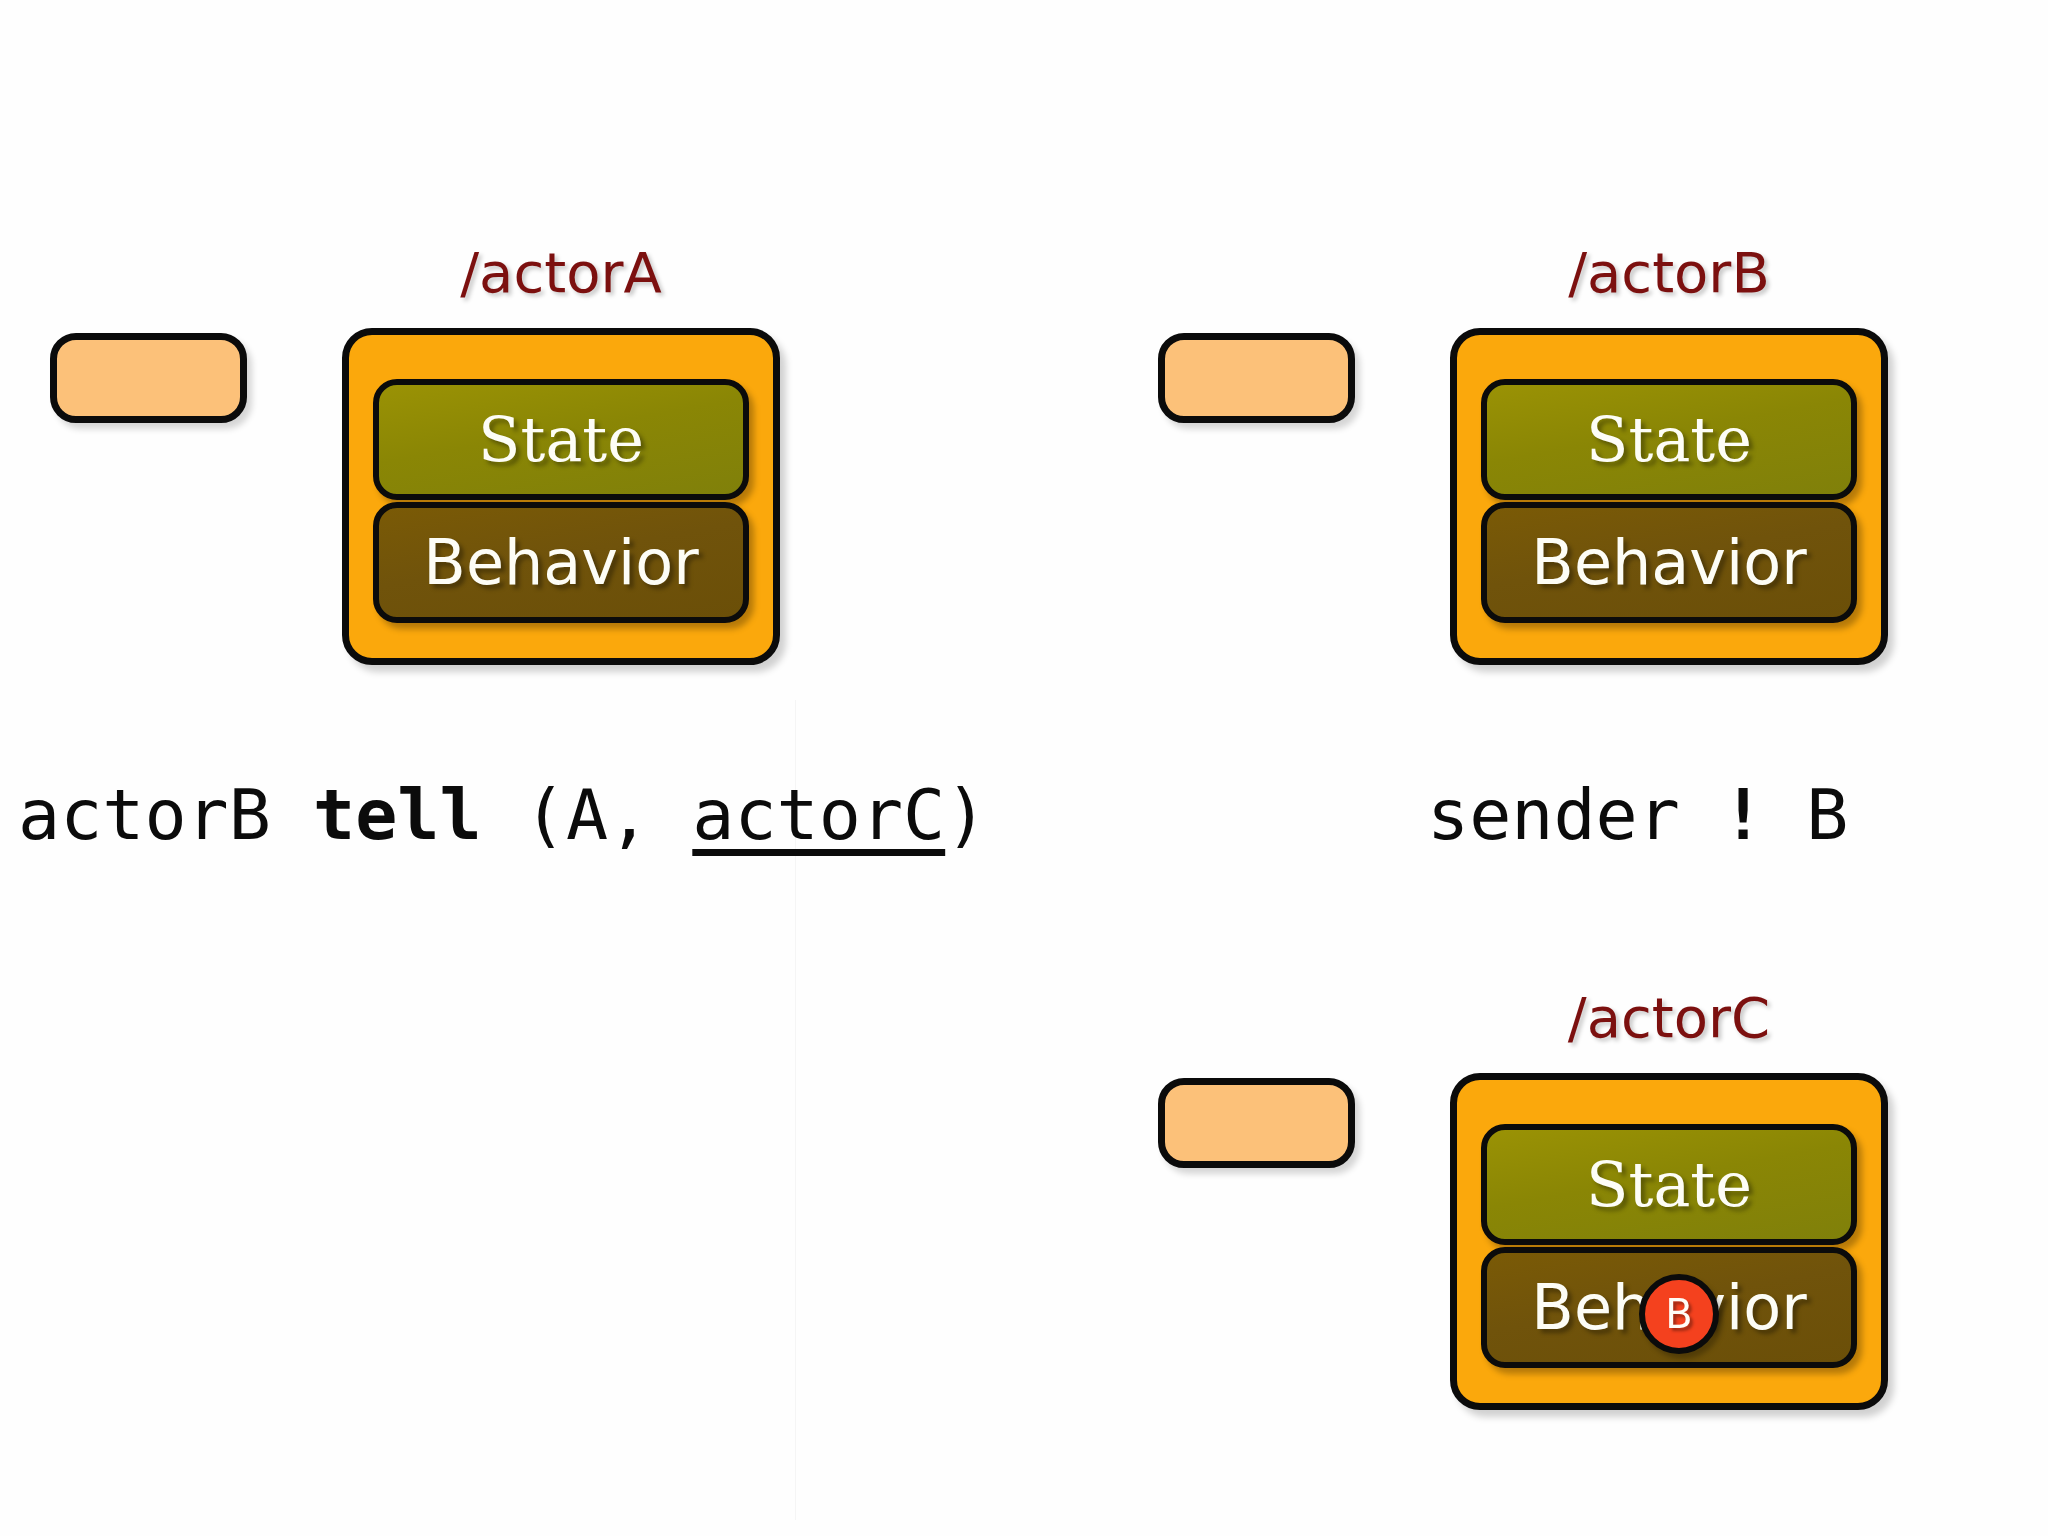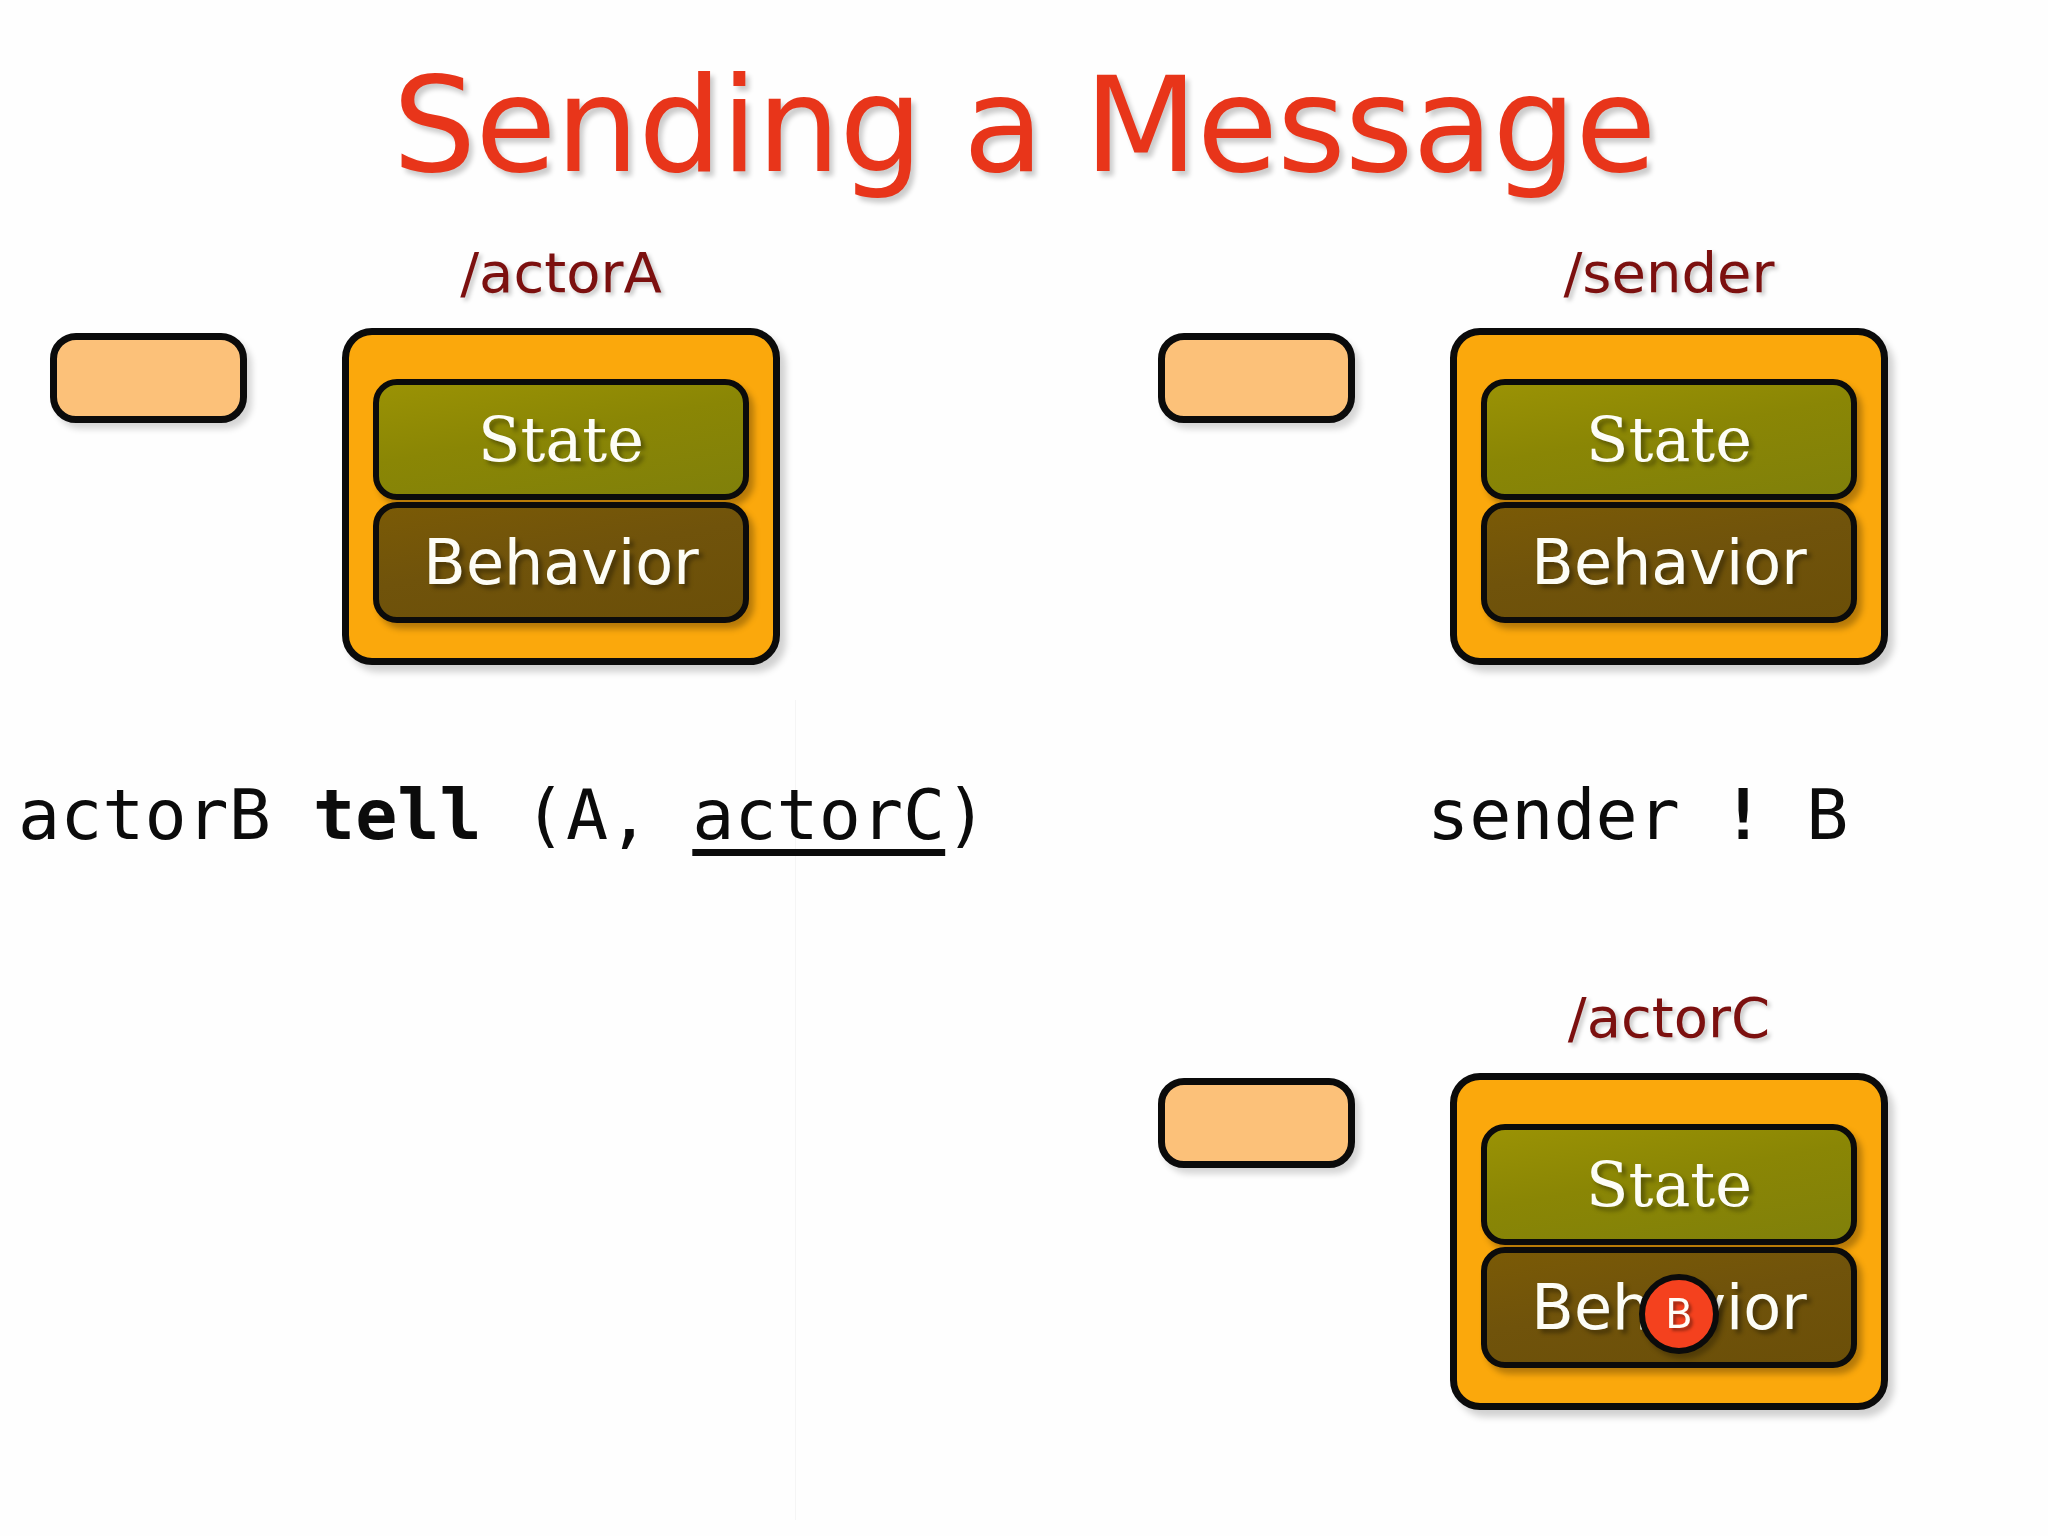--- a/index.html
+++ b/index.html
@@ -150,39 +150,38 @@
   .code-line .bold { font-weight: 700; }
   .code-line .underline { text-decoration: underline; text-underline-offset: 10px; }
 </style>
 </head>
 <body>
 
 <div id="slide">
 
   <div class="slide-guide"></div>
 
-  <div class="slide-title">Sending a Message</div>
 
   <div class="actor-group" style="left:50px; top:240px; width:730px; height:425px;">
     <div class="actor-label" style="left:292px; width:438px;">/actorA</div>
 
     <div class="mailbox" style="left:0px; top:93px; width:197px; height:90px;"></div>
 
     <div class="actor-box" style="left:292px; top:88px; width:438px; height:337px;">
       <div class="inner-slot slot-state" style="top:28px; height:121px;">
         <span class="slot-label serif">State</span>
       </div>
       <div class="inner-slot slot-behavior" style="top:167px; height:121px;">
         <span class="slot-label sans">Behavior</span>
       </div>
     </div>
   </div>
 
   <div class="actor-group" style="left:1158px; top:240px; width:730px; height:425px;">
-    <div class="actor-label" style="left:292px; width:438px;">/sender</div>
+    <div class="actor-label" style="left:292px; width:438px;">/actorB</div>
 
     <div class="mailbox" style="left:0px; top:93px; width:197px; height:90px;"></div>
 
     <div class="actor-box" style="left:292px; top:88px; width:438px; height:337px;">
       <div class="inner-slot slot-state" style="top:28px; height:121px;">
         <span class="slot-label serif">State</span>
       </div>
       <div class="inner-slot slot-behavior" style="top:167px; height:121px;">
         <span class="slot-label sans">Behavior</span>
       </div>

